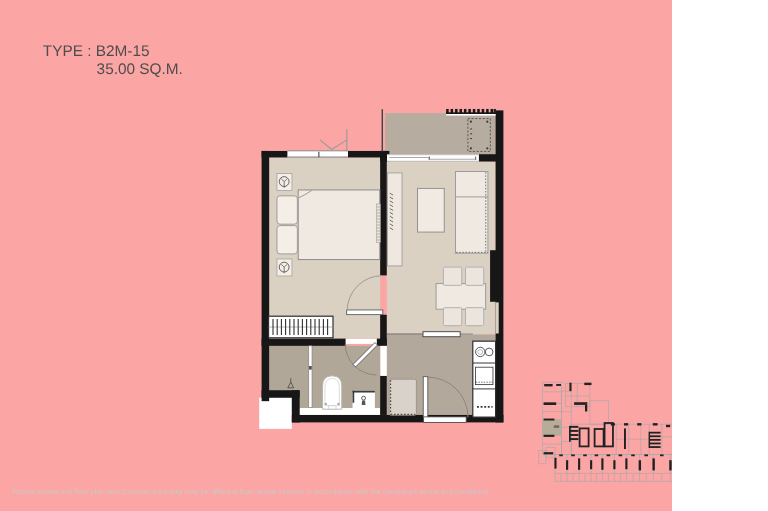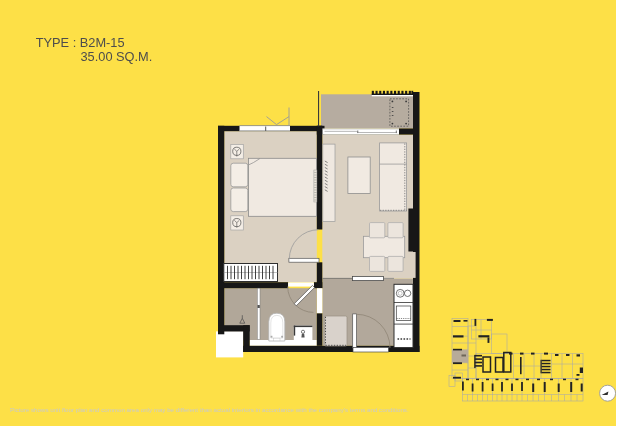--- a/index.html
+++ b/index.html
@@ -1,16 +1,16 @@
 <!DOCTYPE html>
 <html><head>
 <meta charset="utf-8">
 <style>
   html,body{margin:0;padding:0;background:#ffffff;}
-  .page{position:relative;width:616px;height:426px;background:#fde047;overflow:hidden;
+  .page{position:relative;width:560px;height:426px;background:#fca5a5;overflow:hidden;
         font-family:"Liberation Sans", sans-serif;}
 </style>
 </head>
 <body>
 <div class="page">
 <svg width="640" height="426" viewBox="0 0 640 426" style="position:absolute;left:0;top:0;">
 
 <text x="35.7" y="46.6" font-family="Liberation Sans, sans-serif" font-size="12.8" fill="#4d4d4d">TYPE : B2M-15</text>
 
 <text x="80.5" y="61.3" font-family="Liberation Sans, sans-serif" font-size="12.8" fill="#4d4d4d">35.00 SQ.M.</text>

